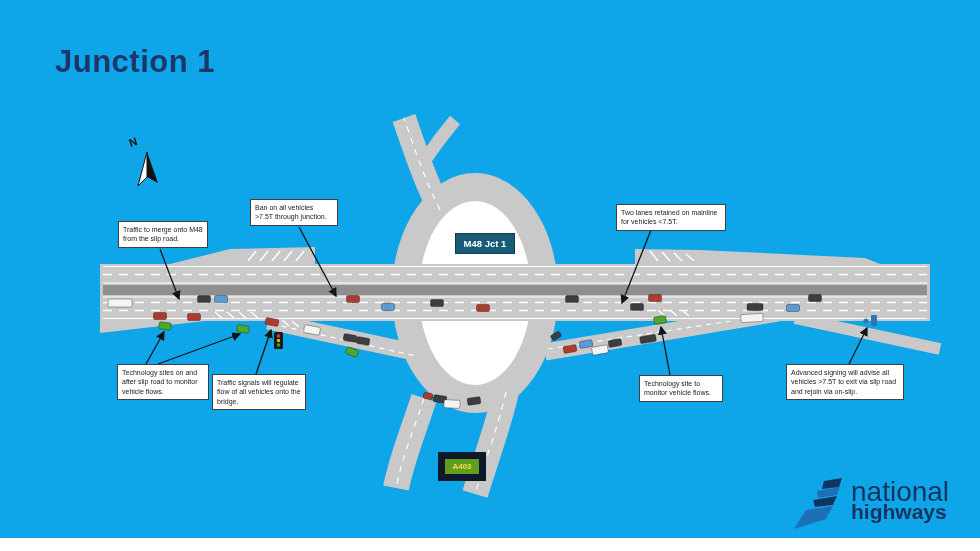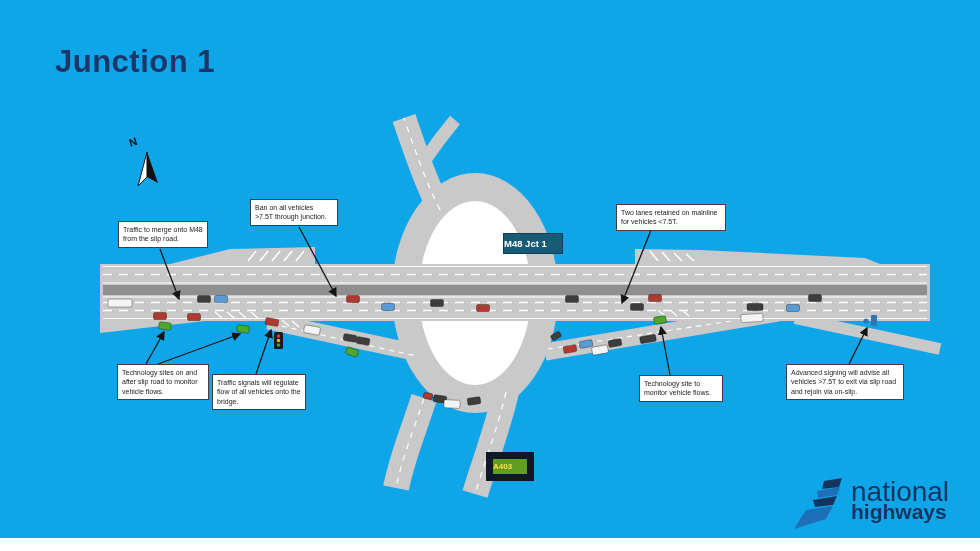--- a/index.html
+++ b/index.html
@@ -10,21 +10,21 @@
   #diagram-svg{position:absolute;left:0;top:0;}
   .callout{position:absolute;background:#ffffff;border:1px solid #3f3f3f;
            padding:3px 4px;font-size:7px;line-height:1.35;color:#1a1a1a;z-index:5;}
   #callout-merge{left:118px;top:221px;width:80px;}
   #callout-ban{left:250px;top:199px;width:78px;}
   #callout-two-lanes{left:616px;top:204px;width:100px;}
   #callout-tech-sites{left:117px;top:364px;width:82px;}
   #callout-signals{left:212px;top:374px;width:84px;}
   #callout-tech-site{left:639px;top:375px;width:74px;}
   #callout-advance{left:786px;top:364px;width:108px;}
-  .badge{position:absolute;font-weight:bold;z-index:4;margin-left:48px;}
+  .badge{position:absolute;text-align:center;font-weight:bold;z-index:4;}
   #badge-m48{left:455px;top:233px;width:58px;height:19px;background:#185b76;
              color:#ffffff;font-size:9.5px;line-height:19px;border:1px solid #0e3c50;}
   #badge-a403{left:438px;top:452px;width:34px;height:15px;background:#5f9e1f;
               color:#ffd94a;font-size:8px;line-height:15px;border:7px solid #0f172a;}
   #compass-n{position:absolute;left:129px;top:136px;font-size:11px;font-weight:bold;
              color:#111;transform:rotate(-18deg);z-index:4;}
   #logo{position:absolute;left:794px;top:476px;width:180px;height:60px;z-index:4;}
   #logo-text{position:absolute;left:57px;top:6px;color:#12355f;}
   #logo-line1{font-size:28px;font-weight:400;line-height:20px;}
   #logo-line2{font-size:21px;font-weight:bold;line-height:20px;}

